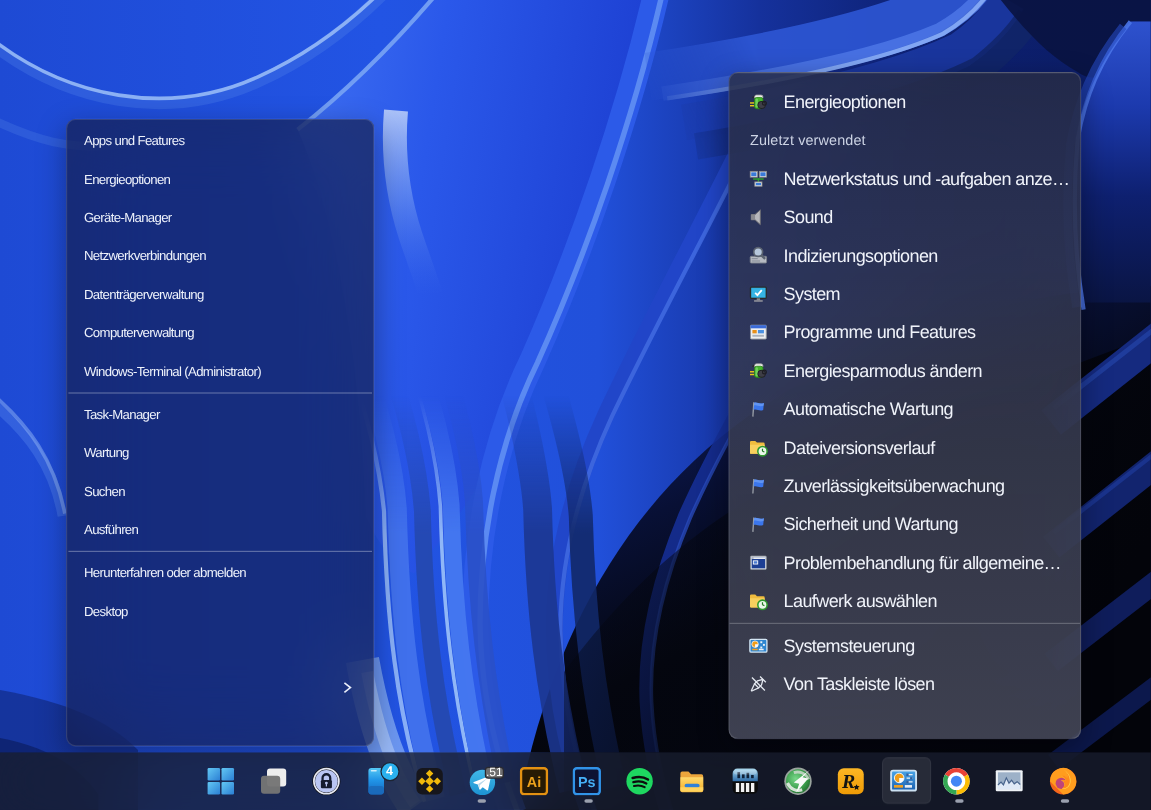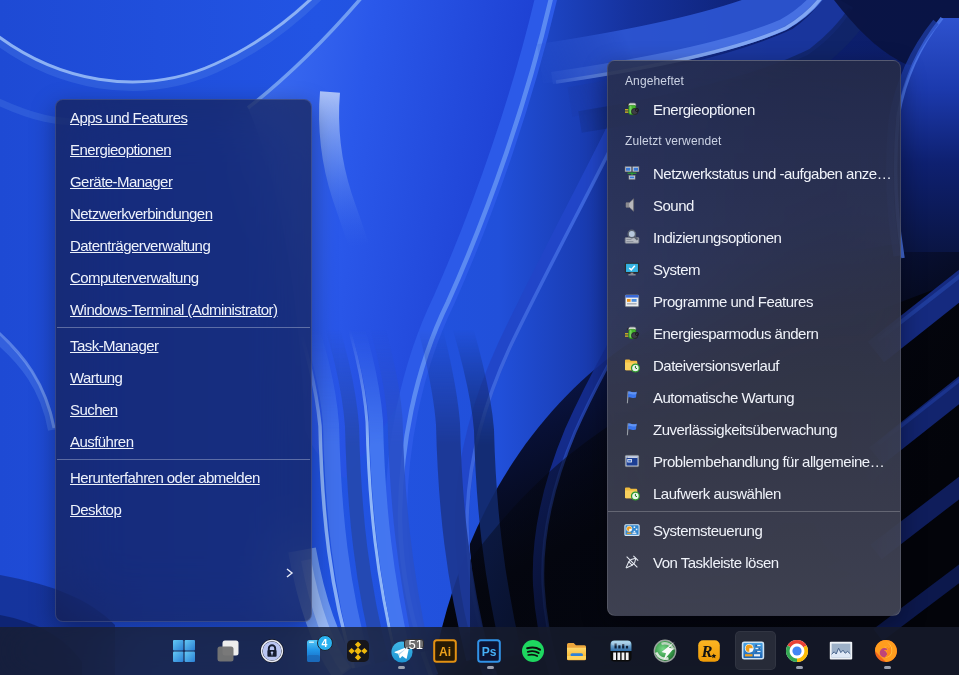--- a/index.html
+++ b/index.html
@@ -1,21 +1,21 @@
 <!DOCTYPE html>
 <html><head>
 <meta charset="utf-8">
 <style>
 * { margin:0; padding:0; box-sizing:border-box; }
 html,body { width:959px; height:675px; overflow:hidden; }
 body { font-family:"Liberation Sans", sans-serif; position:relative; background:#0a1440; }
 #wall { position:absolute; left:0; top:0; }
 #winx { position:absolute; left:55px; top:99px; width:257px; height:523px;
   border-radius:8px; background:rgba(20,22,48,0.60); backdrop-filter: blur(30px) saturate(1.15);
-  box-shadow:0 8px 24px rgba(0,0,10,0.35); border:1px solid rgba(255,255,255,0.13); padding-top:2px; color:#eef2fb; font-size:15px;text-decoration:underline; }
+  box-shadow:0 8px 24px rgba(0,0,10,0.35); border:1px solid rgba(255,255,255,0.13); padding-top:2px; color:#eef2fb; font-size:11px; }
 #winx .mi { height:32px; line-height:32px; padding-left:14px; letter-spacing:-0.55px; white-space:nowrap; }
 #winx .sep { height:1px; background:rgba(255,255,255,0.30); margin:1px 1px 2px 1px; }
 #winx .arrow { position:absolute; right:16px; }
 #jump { position:absolute; left:607px; top:60px; width:294px; height:556px;
   border-radius:8px; background:linear-gradient(rgba(40,44,66,0.80), rgba(72,75,92,0.86)); backdrop-filter: blur(36px) saturate(1.1);
   box-shadow:0 8px 24px rgba(0,0,10,0.4); border:1px solid rgba(255,255,255,0.12); color:#f0f3fa; font-size:15px; }
 #jump .hdr { height:24px; line-height:24px; padding-left:17px; font-size:12px; color:#ccd3e4; letter-spacing:0.1px;}
 #jump .ji { height:32px; display:flex; align-items:center; padding-left:16px; letter-spacing:-0.5px; white-space:nowrap;}
 #jump .ji svg { width:16px; height:16px; margin-right:13px; flex:none;}
 #jump .sep { height:1px; background:rgba(255,255,255,0.22); margin:2px 0 2px 0; }
@@ -176,21 +176,20 @@
   <div class="mi">Herunterfahren oder abmelden
     <svg class="arrow" style="top:467px" width="12" height="12" viewBox="0 0 12 12" fill="none">
         <path d="M4 2 L9 6 L4 10" stroke="#e8ecf8" stroke-width="1.4"></path>
       </svg>
   </div>
   <div class="mi">Desktop</div>
 </div>
 
 <div id="jump">
   <div style="height:8px"></div>
-  <div class="hdr">Angeheftet</div>
   <div class="ji"><svg viewBox="0 0 16 16">
         <path d="M3,4.5 C 5.5,2.3 9.5,3 10.8,6.5" stroke="#2a2a2a" stroke-width="1.2" fill="none"></path>
         <rect x="1" y="8.2" width="3.6" height="1.2" fill="#e8c818"></rect>
         <rect x="1" y="10.5" width="3.6" height="1.2" fill="#e8c818"></rect>
         <rect x="4.8" y="2.2" width="7" height="3.4" rx="1.6" fill="#f4f4f4" stroke="#9a9a9a" stroke-width="0.7"></rect>
         <rect x="4.8" y="4.2" width="7" height="9.4" rx="1.8" fill="#43b52c" stroke="#2c8218" stroke-width="0.7"></rect>
         <rect x="5.6" y="5" width="2" height="7.5" rx="1" fill="#7ed868" opacity="0.8"></rect>
         <rect x="7.6" y="7.6" width="6.2" height="5.8" rx="2.6" fill="#3e3e46" stroke="#1e1e24" stroke-width="0.8"></rect>
         <circle cx="13" cy="9" r="1.6" fill="none" stroke="#1e1e24" stroke-width="1"></circle>
       </svg>Energieoptionen</div>
@@ -234,35 +233,40 @@
         <path d="M3,4.5 C 5.5,2.3 9.5,3 10.8,6.5" stroke="#2a2a2a" stroke-width="1.2" fill="none"></path>
         <rect x="1" y="8.2" width="3.6" height="1.2" fill="#e8c818"></rect>
         <rect x="1" y="10.5" width="3.6" height="1.2" fill="#e8c818"></rect>
         <rect x="4.8" y="2.2" width="7" height="3.4" rx="1.6" fill="#f4f4f4" stroke="#9a9a9a" stroke-width="0.7"></rect>
         <rect x="4.8" y="4.2" width="7" height="9.4" rx="1.8" fill="#43b52c" stroke="#2c8218" stroke-width="0.7"></rect>
         <rect x="5.6" y="5" width="2" height="7.5" rx="1" fill="#7ed868" opacity="0.8"></rect>
         <rect x="7.6" y="7.6" width="6.2" height="5.8" rx="2.6" fill="#3e3e46" stroke="#1e1e24" stroke-width="0.8"></rect>
         <circle cx="13" cy="9" r="1.6" fill="none" stroke="#1e1e24" stroke-width="1"></circle>
       </svg>Energiesparmodus ändern</div>
   <div class="ji"><svg viewBox="0 0 16 16">
+        <path d="M4.2,2.2 L3.4,14.2" stroke="#9aa0a8" stroke-width="1.1"></path>
+        <path d="M4.4,2.8 C 6.8,1.6 8.6,4.4 12.6,2.8 L12,8.6 C 8.4,10 6.6,7.2 4,8.6 Z" fill="#3b76ec"></path>
+        <path d="M4.4,2.8 C 6.8,1.6 8.6,4.4 12.6,2.8 L12.4,5 C 8.6,6.6 6.8,3.8 4.3,5 Z" fill="#6b9cf4" opacity="0.8"></path>
+      </svg>Automatische Wartung</div>
+  <div class="ji"><svg viewBox="0 0 16 16">
         <path d="M1,3.4 a1,1 0 0 1 1,-1 h3.4 l1.4,1.4 h5.4 a1,1 0 0 1 1,1 v7.4 a1,1 0 0 1 -1,1 h-10.2 a1,1 0 0 1 -1,-1 Z" fill="#f0bc3e"></path>
         <path d="M1,5.6 h12.2 v6.6 a1,1 0 0 1 -1,1 h-10.2 a1,1 0 0 1 -1,-1 Z" fill="#f8d05e"></path>
         <circle cx="11.4" cy="11" r="3.9" fill="#eaf6ea" stroke="#2f9a2f" stroke-width="1.3"></circle>
         <path d="M11.4,11 L11.4,8.9 M11.4,11 L13,11.7" stroke="#1f7a1f" stroke-width="1"></path>
       </svg>Dateiversionsverlauf</div>
   <div class="ji"><svg viewBox="0 0 16 16">
         <path d="M4.2,2.2 L3.4,14.2" stroke="#9aa0a8" stroke-width="1.1"></path>
         <path d="M4.4,2.8 C 6.8,1.6 8.6,4.4 12.6,2.8 L12,8.6 C 8.4,10 6.6,7.2 4,8.6 Z" fill="#3b76ec"></path>
         <path d="M4.4,2.8 C 6.8,1.6 8.6,4.4 12.6,2.8 L12.4,5 C 8.6,6.6 6.8,3.8 4.3,5 Z" fill="#6b9cf4" opacity="0.8"></path>
-      </svg>Automatische Wartung</div>
+      </svg>Zuverlässigkeitsüberwachung</div>
   <div class="ji"><svg viewBox="0 0 16 16">
         <path d="M4.2,2.2 L3.4,14.2" stroke="#9aa0a8" stroke-width="1.1"></path>
         <path d="M4.4,2.8 C 6.8,1.6 8.6,4.4 12.6,2.8 L12,8.6 C 8.4,10 6.6,7.2 4,8.6 Z" fill="#3b76ec"></path>
         <path d="M4.4,2.8 C 6.8,1.6 8.6,4.4 12.6,2.8 L12.4,5 C 8.6,6.6 6.8,3.8 4.3,5 Z" fill="#6b9cf4" opacity="0.8"></path>
-      </svg>Zuverlässigkeitsüberwachung</div>
+      </svg>Sicherheit und Wartung</div>
   <div class="ji"><svg viewBox="0 0 16 16">
         <rect x="1.4" y="2.4" width="13.2" height="11.2" rx="0.8" fill="#dfe3e8" stroke="#8a9098" stroke-width="0.7"></rect>
         <rect x="2.4" y="3.4" width="11.2" height="9.2" fill="#1d3f94"></rect>
         <rect x="2.4" y="3.4" width="11.2" height="1.4" fill="#f0f2f4"></rect>
         <circle cx="3.4" cy="4.1" r="0.45" fill="#5a5a5a"></circle>
         <rect x="3.4" y="6" width="4.4" height="3.4" fill="#fff"></rect>
         <rect x="4.1" y="6.7" width="3" height="2" fill="#4a7ad0"></rect>
       </svg>Problembehandlung für allgemeine…</div>
   <div class="ji"><svg viewBox="0 0 16 16">
         <path d="M1,3.4 a1,1 0 0 1 1,-1 h3.4 l1.4,1.4 h5.4 a1,1 0 0 1 1,1 v7.4 a1,1 0 0 1 -1,1 h-10.2 a1,1 0 0 1 -1,-1 Z" fill="#f0bc3e"></path>
@@ -459,18 +463,18 @@
       <path d="M2.6,15.2 l2.6,-2.4 2,2.2 2.4,-5.8 2.2,4.4 2.2,-2.4 2.2,3 2.4,-1.8 2.6,2.4" stroke="#48648c" stroke-width="1" fill="none"></path>
     </svg>
 <svg class="tic" style="left:873.5px" width="24" height="24" viewBox="0 0 24 24">
       <circle cx="12" cy="12" r="11" fill="#f4661c"></circle>
       <path d="M1,12 A11,11 0 0 1 18,2.8 C 21.5,5.5 23,9 22.9,12.8 A11,11 0 0 1 12,23 Z" fill="#ff9d1e"></path>
       <circle cx="10.4" cy="13.8" r="4.7" fill="#ad2d94" opacity="0.78"></circle>
       <path d="M12.3,2.2 C 15,4.2 16,6.5 15.4,9.2 C 14,7.6 12.2,7.2 10.2,7.9 C 12.4,8.4 13.6,9.6 13.9,11.6 C 12.6,10.7 11.3,10.7 10.1,11.5 C 11.7,11.9 12.7,12.8 13,14.4 C 13.3,16.1 12.4,17.6 10.8,18.3 C 14.2,19 17.2,17 18,13.6 C 19,9.3 16.5,4.6 12.3,2.2 Z" fill="#ffd54e"></path>
       <path d="M12.5,2.4 C 15,4.4 15.9,6.6 15.3,9.1 C 14,7.5 12.3,7.1 10.4,7.8 C 12.5,8.3 13.6,9.5 13.9,11.4 C 12.7,10.6 11.4,10.6 10.3,11.3 C 11.8,11.7 12.7,12.6 13,14.2 C 13.3,15.8 12.5,17.2 11,17.9 C 14,18.4 16.6,16.6 17.4,13.5 C 18.3,9.6 16.1,4.8 12.5,2.4 Z" fill="#ff8a1a"></path>
     </svg>
 <div style="position:absolute;left:316.5px;top:634.5px;width:16px;height:16px;border-radius:50%;background:#2ab1ef;border:1.5px solid #1d2433;color:#fff;font-size:10.5px;font-weight:bold;text-align:center;line-height:14px;font-family:'Liberation Sans'">4</div>
-<div style="position:absolute;left:404px;top:638.5px;min-width:15px;height:10.5px;border-radius:3px;background:#6f6f70;border:1px solid #2a2a30;color:#fff;font-size:13px;text-align:left;line-height:9px;font-family:'Liberation Sans'">.51</div>
+<div style="position:absolute;left:404px;top:638.5px;min-width:15px;height:10.5px;border-radius:3px;background:#6f6f70;border:1px solid #2a2a30;color:#fff;font-size:10px;text-align:left;line-height:9px;font-family:'Liberation Sans'">.51</div>
 <div class="dash" style="left:398.0px"></div>
     <div class="dash" style="left:486.5px"></div>
     <div class="dash" style="left:795.5px"></div>
     <div class="dash" style="left:884.0px"></div>
   </div>
 
 </body></html>

